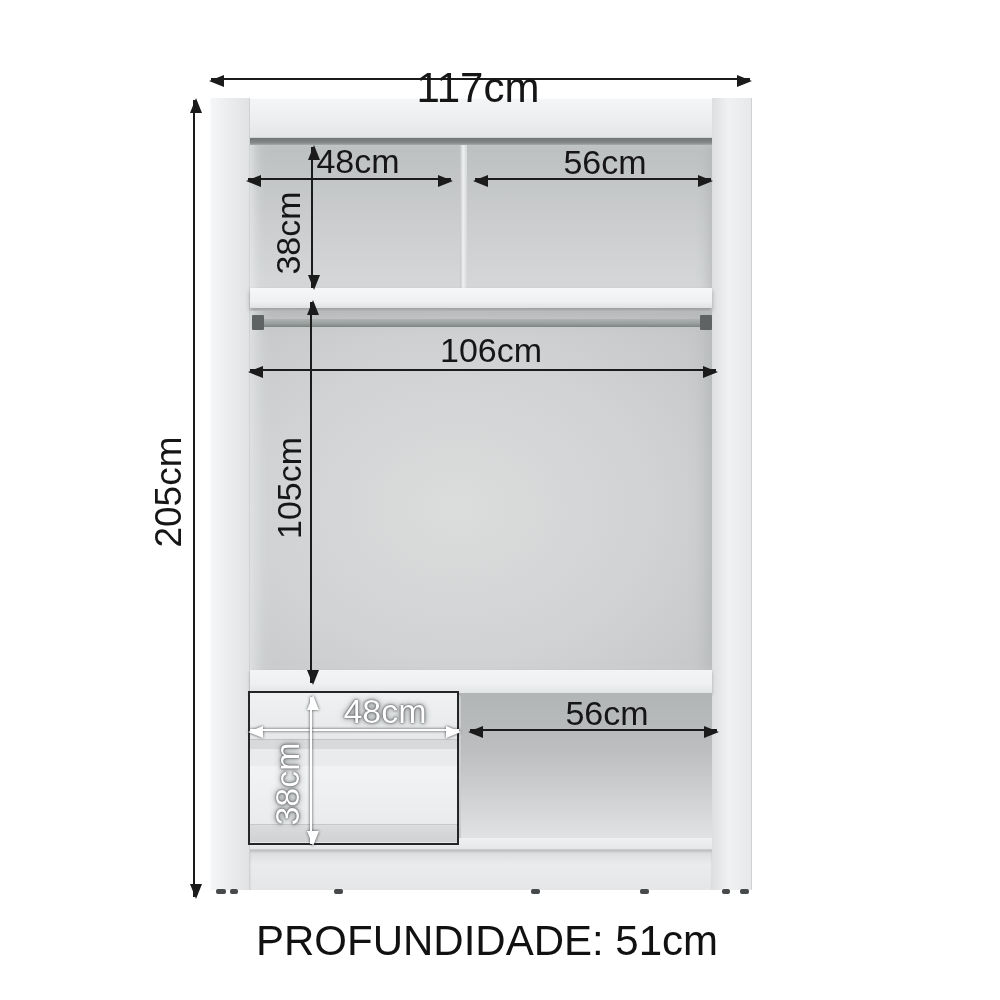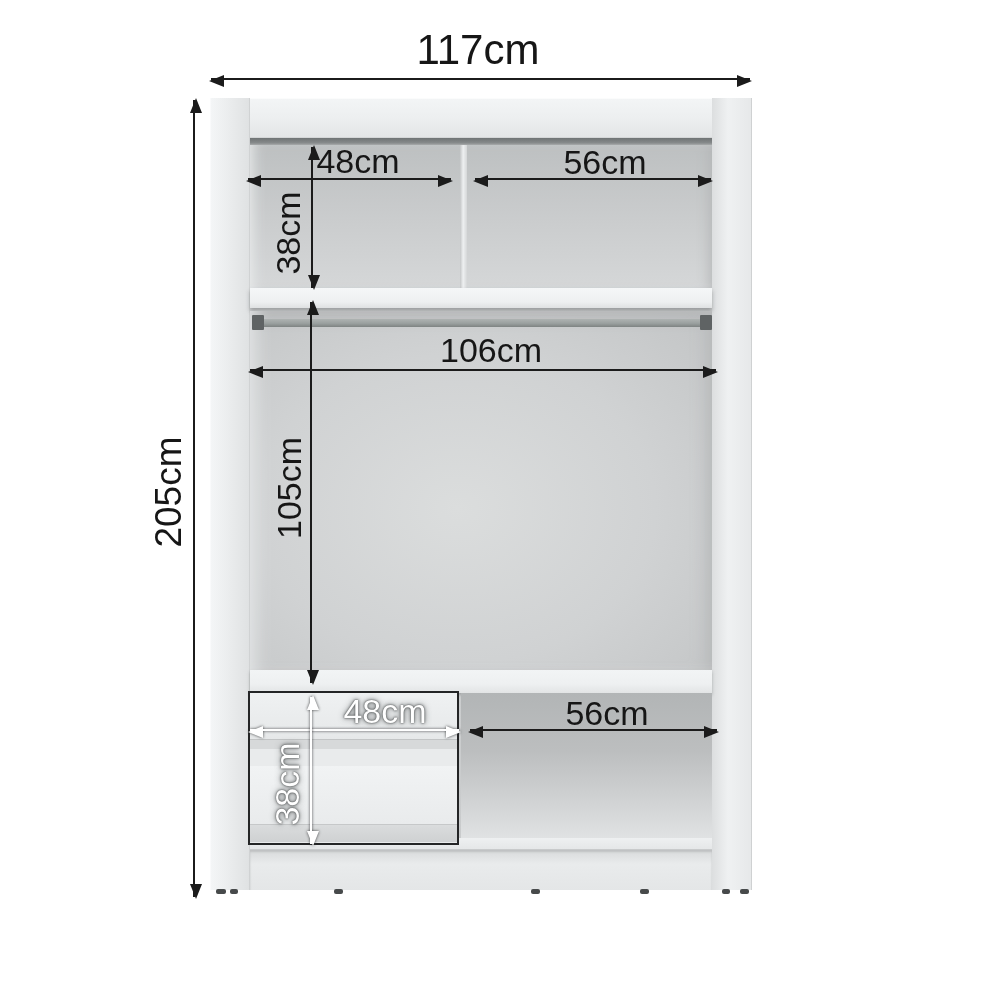--- a/index.html
+++ b/index.html
@@ -75,21 +75,21 @@
   .wl{border-color:#ffffff;filter:drop-shadow(0 0 1.5px rgba(45,48,49,.9));}
   .hline.wl::before{border-right-color:#ffffff;}
   .hline.wl::after{border-left-color:#ffffff;}
   .vline.wl::before{border-bottom-color:#ffffff;}
   .vline.wl::after{border-top-color:#ffffff;}
   
   .dlab{position:absolute;font-size:34px;line-height:1;white-space:nowrap;color:#161616;
     transform:translate(-50%,-50%);}
   .rot{transform:translate(-50%,-50%) rotate(-90deg);}
   .wlab{color:#ffffff;text-shadow:0 0 3px rgba(70,74,75,.95),0 0 6px rgba(90,94,95,.8),0 0 1px rgba(60,60,60,1);}
-  .fs42{font-size:42px;}
+  .fs42{font-size:42px;margin-top:38px;}
   .fs37{font-size:37px;}
   
   #a-overall-w{left:211px;top:78px;width:539px;}
   #a-overall-h{left:193px;top:100px;height:797px;}
   #a-u48{left:248px;top:178px;width:203px;}
   #a-u56{left:475px;top:178px;width:236px;}
   #a-u38{left:311px;top:147px;height:141px;}
   #a-106{left:250px;top:369px;width:466px;}
   #a-105{left:310px;top:302px;height:381px;}
   #a-l48{left:250px;top:729px;width:209px;z-index:5;}
@@ -162,13 +162,14 @@
   <span id="l-overall-h" class="dlab rot fs37">205cm</span>
   <span id="l-u48" class="dlab">48cm</span>
   <span id="l-u56" class="dlab">56cm</span>
   <span id="l-u38" class="dlab rot">38cm</span>
   <span id="l-106" class="dlab">106cm</span>
   <span id="l-105" class="dlab rot">105cm</span>
   <span id="l-l48" class="dlab wlab">48cm</span>
   <span id="l-l56" class="dlab">56cm</span>
   <span id="l-l38" class="dlab rot wlab">38cm</span>
 
+  <div id="depth-note">PROFUNDIDADE: 51cm</div>
 </div>
 
 </body></html>

